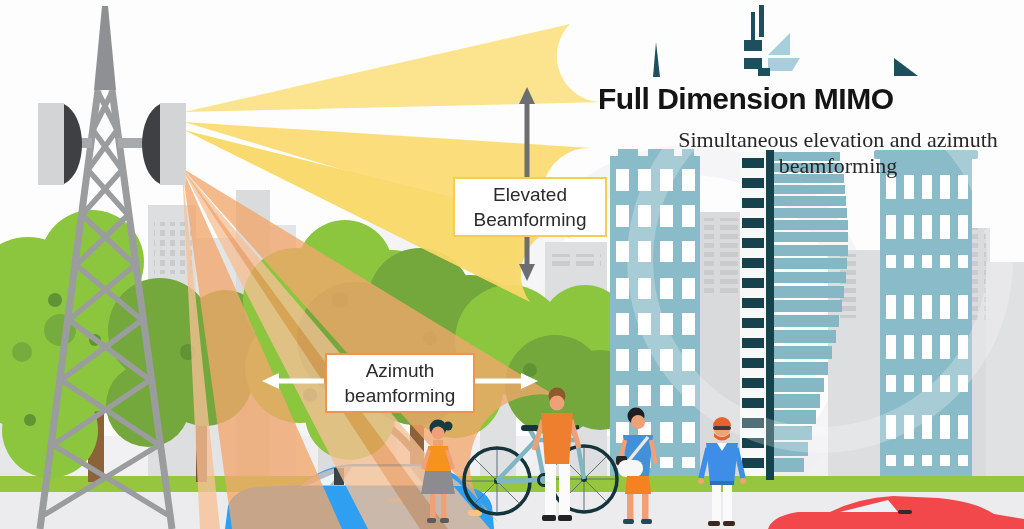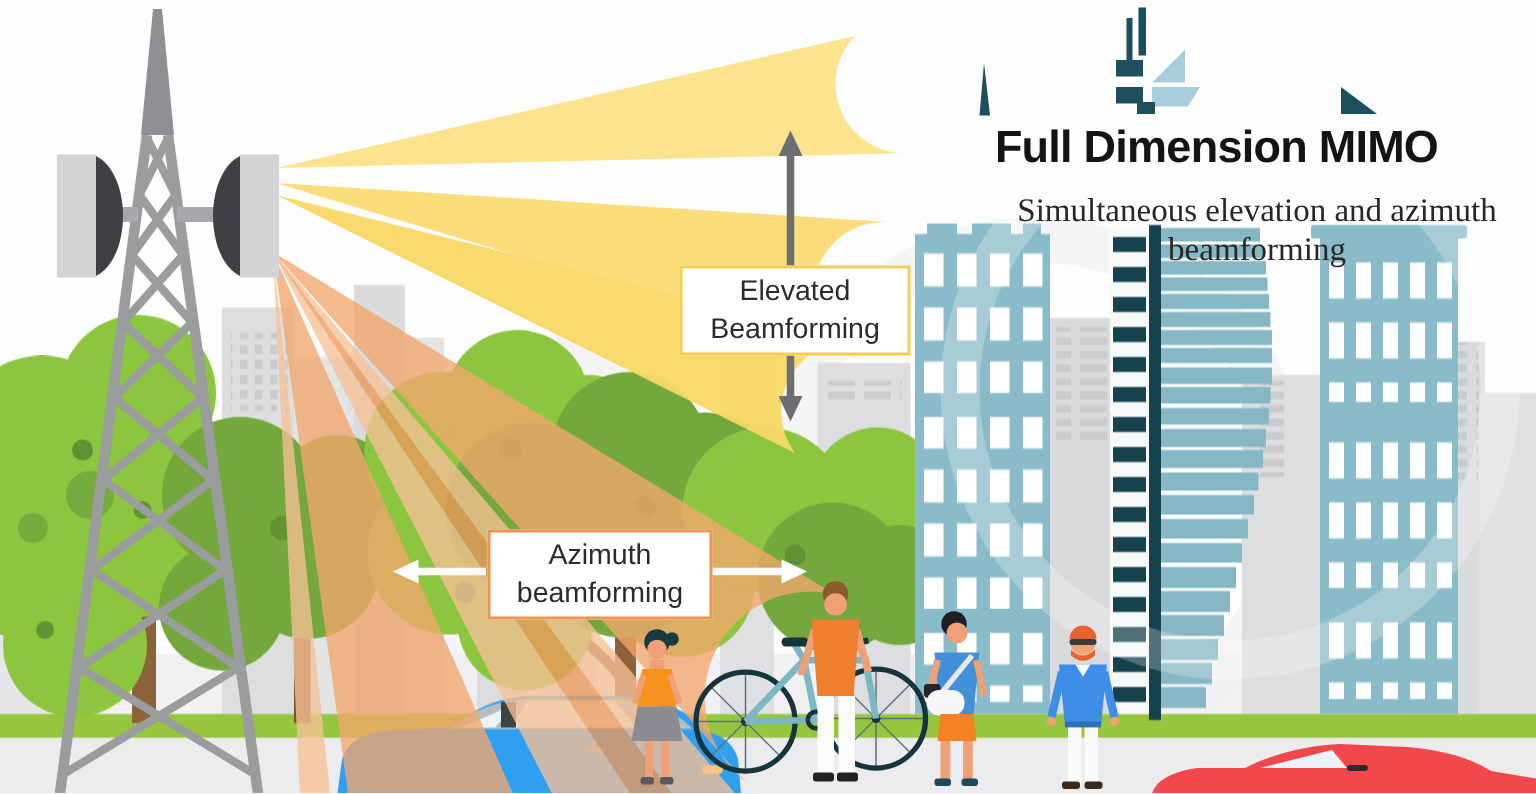--- a/index.html
+++ b/index.html
@@ -2,21 +2,21 @@
 <html><head>
 <meta charset="utf-8">
 <style>
   html,body{margin:0;padding:0;background:#ffffff;}
   .stage{
     position:relative;width:1024px;height:529px;overflow:hidden;
     background:#fdfdfe;font-family:"Liberation Sans",sans-serif;
   }
   .scene{position:absolute;left:0;top:0;}
   .title{
-    position:absolute;left:598px;top:82px;width:426px;text-align:center;
+    position:absolute;left:598px;top:82px;width:426px;text-align:left;
     font-size:30px;font-weight:bold;color:#141414;letter-spacing:-0.5px;
   }
   .subtitle{
     position:absolute;left:620px;top:127px;width:436px;text-align:center;
     font-size:22px;color:#272727;font-family:Liberation Serif, serif;
   }
   .callout{
     position:absolute;background:#ffffff;text-align:center;
     font-size:19px;line-height:1.32;color:#2b2b2b;padding:3px 2px;
   }

